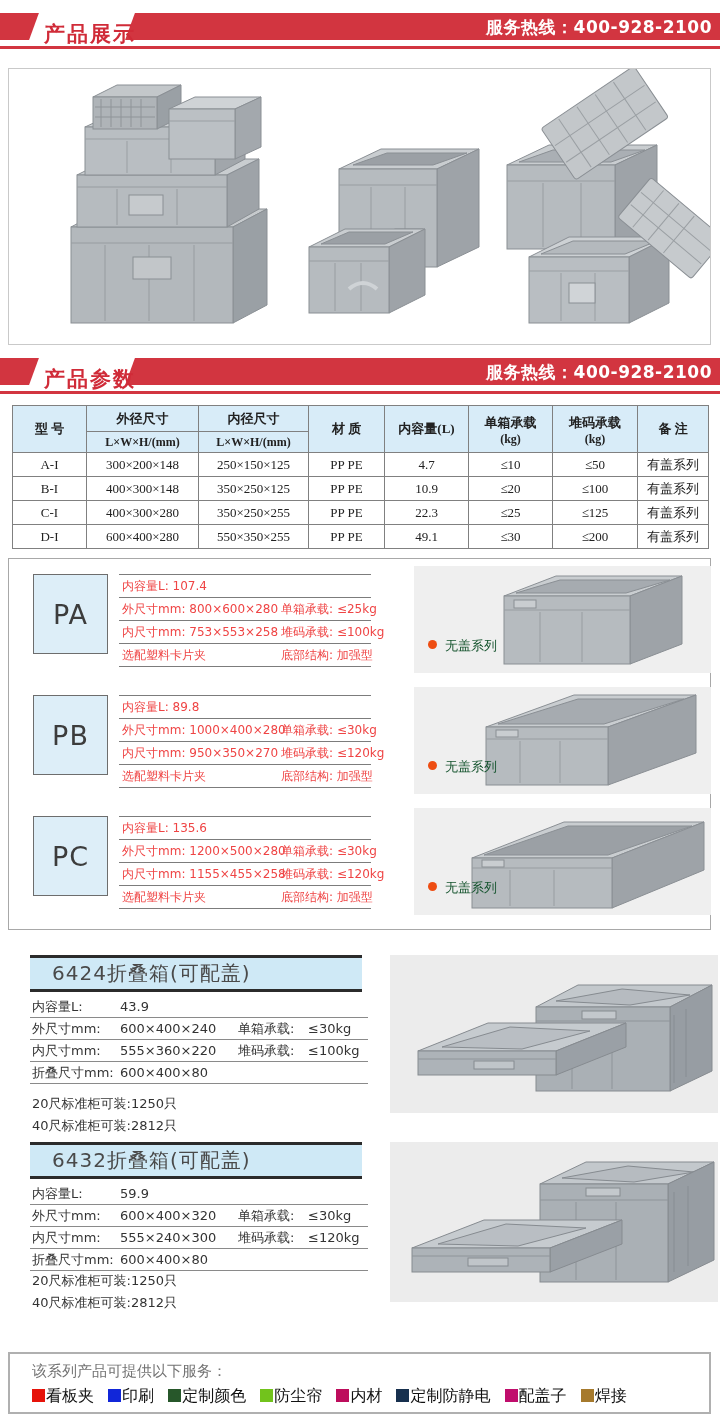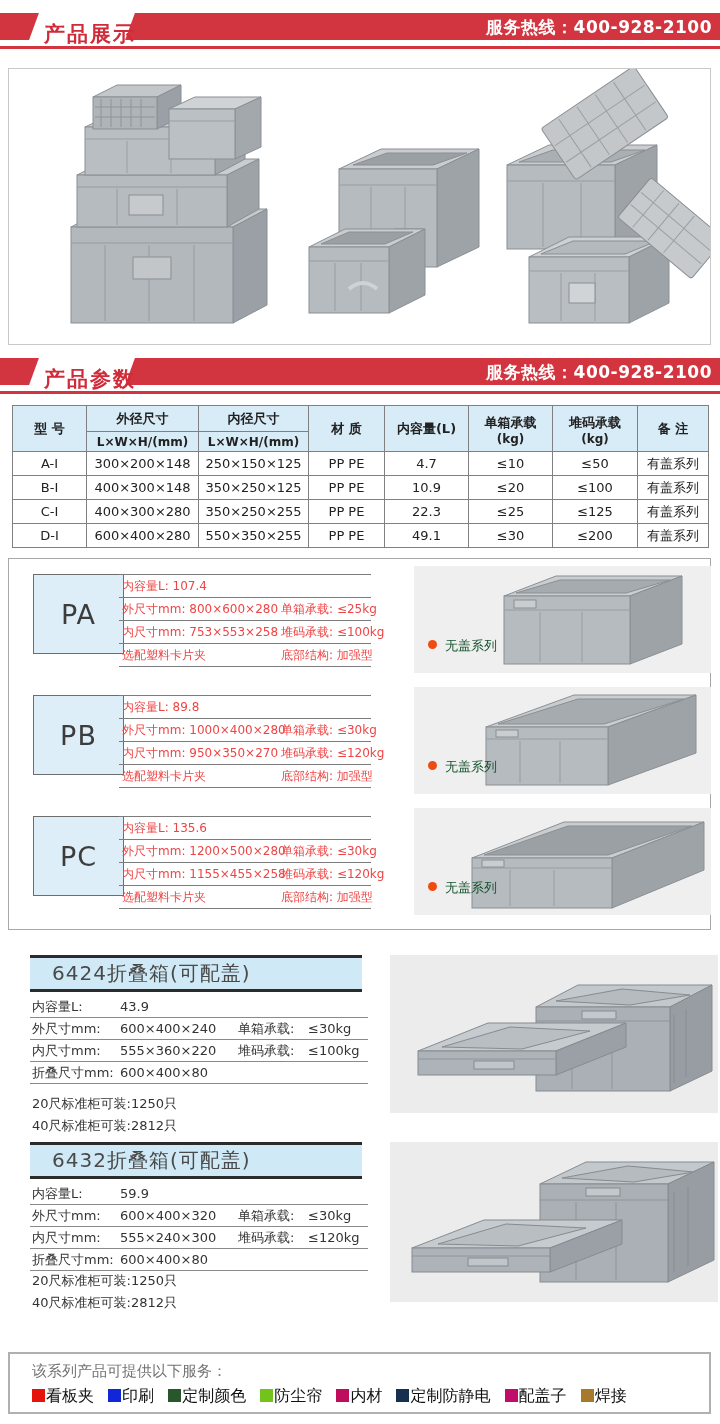--- a/index.html
+++ b/index.html
@@ -28,41 +28,41 @@
 
   
   .photo-frame {
     position:absolute; left:8px; top:68px; width:703px; height:277px;
     border:1px solid #c9c9c9; background:#fff;
   }
 
   
   .spec-table {
     position:absolute; left:12px; top:405px; width:696px;
-    border-collapse:collapse; table-layout:fixed; font-size:13px; color:#222;
+    border-collapse:collapse; table-layout:fixed; font-size:13px; color:#222;font-family:Liberation Serif, serif;
   }
   .spec-table th, .spec-table td {
     border:1px solid #808080; text-align:center; vertical-align:middle;
     padding:0; height:24px; font-weight:normal;
   }
   .spec-table thead th { background:#d8ecf8; font-weight:bold; height:45px; }
   .th-stack .top { padding:4px 0 3px; border-bottom:1px solid #808080; }
   .th-stack .sub { padding:3px 0 2px; font-size:12px; font-weight:bold; }
   .th-two .l1 { padding-top:3px; }
   .th-two .l2 { font-size:12px; }
 
   
   .series-box {
     position:absolute; left:8px; top:558px; width:703px; height:372px;
     border:1px solid #a8a8a8; background:#fff;
   }
   .series-row { position:absolute; left:0; width:100%; height:107px; }
   .series-row.r0 { top:7px; } .series-row.r1 { top:128px; } .series-row.r2 { top:249px; }
   .code-box {
-    position:absolute; left:24px; top:8px; width:91px; height:80px;
+    position:absolute; left:24px; top:8px; width:75px; height:80px;
     background:#ddeef8; border:1px solid #6d6d6d;
     display:flex; align-items:center; justify-content:center;
     font-size:27px; color:#3c3c3c; letter-spacing:1px;
   }
   .mini-spec { position:absolute; left:110px; top:8px; width:252px; border-top:1px solid #7c7c7c; }
   .mini-row {
     position:relative; height:23px; border-bottom:1px solid #7c7c7c;
     font-size:12px; color:#ef4444; line-height:23px; white-space:nowrap;
   }
   .mini-row .c1 { position:absolute; left:3px; }

